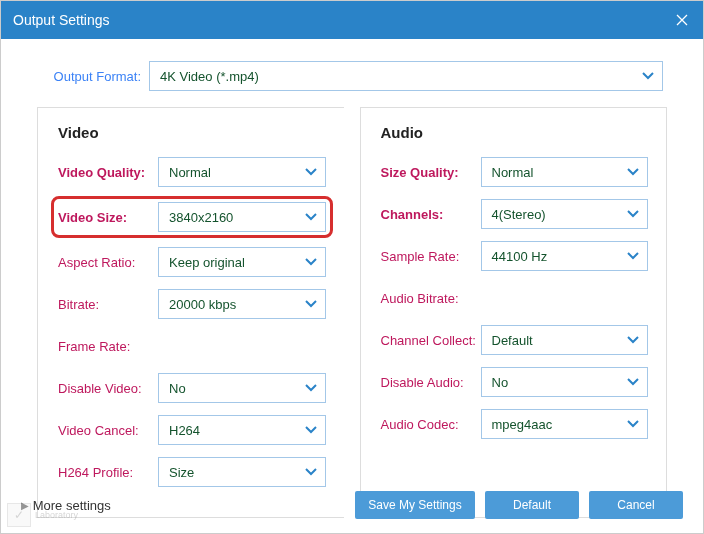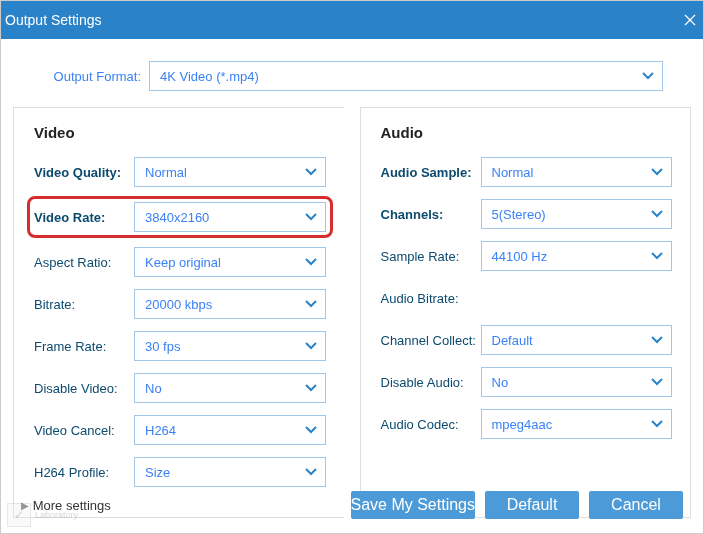--- a/index.html
+++ b/index.html
@@ -3,74 +3,74 @@
 <meta charset="utf-8">
 <style>
 * { box-sizing: border-box; margin: 0; padding: 0; font-family: "Segoe UI", Tahoma, sans-serif; }
 body { background: #f0f0f0; width: 704px; height: 534px; overflow: hidden; }
 
 .window { width: 704px; height: 534px; background: #fff; border: 1px solid #ccc; position: relative; }
 
 .titlebar {
   height: 38px; background: #2a83c8; color: #fff;
   display: flex; align-items: center; justify-content: space-between;
-  padding: 0 4px; font-size: 14px;
+  padding: 0 12px; font-size: 14px;
 }
 .titlebar .close { width: 18px; height: 18px; display: flex; align-items: center; justify-content: center; cursor: pointer; }
 
 .top-row {
   display: flex; align-items: center; gap: 8px;
   padding: 22px 40px 16px 40px;
 }
 .top-row .lbl { font-size: 13px; color: #3b82f6; width: 100px; text-align: right; }
 .top-row .select { flex: 1; }
 
 .select {
   position: relative; border: 1px solid #a3c7e8; background: #fff;
   height: 30px; display: flex; align-items: center; padding: 0 28px 0 10px;
-  font-size: 13px; color: #3b82f6; cursor: pointer;
+  font-size: 13px; color: #14532d; cursor: pointer;
 }
 .select .caret {
   position: absolute; right: 8px; top: 50%; transform: translateY(-50%);
 }
 .caret svg { display: block; }
 
 .columns {
-  display: flex; padding: 0 12px; gap: 16px;
+  display: flex; padding: 0 36px; gap: 16px;
 }
 .col {
   flex: 1; border: 1px solid #ddd; padding: 16px 18px 18px 20px;
 }
 .col.left { border-right: none; }
 .col h3 { font-size: 15px; font-weight: bold; color: #222; margin-bottom: 16px; }
 
 .field-row {
   display: flex; align-items: center; margin-bottom: 12px; height: 30px;
 }
 .field-row.highlight {
   border: 3px solid #d62e2e; border-radius: 8px;
   padding: 3px 4px; margin-left: -7px; margin-right: -7px; margin-bottom: 9px; margin-top: -3px;
   height: auto;
 }
 .field-row.highlight .flabel { font-weight: bold; }
-.field-row .flabel { width: 100px; font-size: 13px; color: #0c4a6e; }
+.field-row .flabel { width: 100px; font-size: 13px; color: #be185d; }
 .field-row .flabel.bold { font-weight: bold; }
 .field-row .select { flex: 1; }
 
 .footer {
   position: absolute; bottom: 0; left: 0; right: 0;
   padding: 12px 20px 14px 20px;
   display: flex; align-items: center; justify-content: space-between;
 }
 .more-link { font-size: 13px; color: #333; cursor: pointer; display: flex; align-items: center; gap: 4px; }
 .more-link .arrow { font-size: 10px; color: #666; }
 .btn-row { display: flex; gap: 10px; }
 .btn {
   min-width: 94px; height: 28px; background: #4c9bd8; color: #fff;
-  border: none; border-radius: 2px; font-size: 16px; cursor: pointer;
+  border: none; border-radius: 2px; font-size: 12px; cursor: pointer;
   display: flex; align-items: center; justify-content: center;
 }
 .btn.wide { min-width: 120px; }
 
 .watermark {
   position: absolute; left: 6px; bottom: 6px;
   opacity: 0.35; font-size: 9px; color: #888;
   display: flex; align-items: center; gap: 4px; pointer-events: none;
 }
 .watermark .wm-icon {
@@ -115,21 +115,21 @@
           <span>Normal</span>
           <span class="caret">
               <svg width="12" height="8" viewBox="0 0 12 8">
                 <path d="M1 1 L6 6 L11 1" stroke="#2a83c8" stroke-width="2" fill="none"></path>
               </svg>
             </span>
         </div>
       </div>
 
       <div class="field-row highlight">
-        <span class="flabel">Video Rate:</span>
+        <span class="flabel">Video Size:</span>
         <div class="select">
           <span>3840x2160</span>
           <span class="caret">
               <svg width="12" height="8" viewBox="0 0 12 8">
                 <path d="M1 1 L6 6 L11 1" stroke="#2a83c8" stroke-width="2" fill="none"></path>
               </svg>
             </span>
         </div>
       </div>
 
@@ -152,28 +152,20 @@
           <span class="caret">
               <svg width="12" height="8" viewBox="0 0 12 8">
                 <path d="M1 1 L6 6 L11 1" stroke="#2a83c8" stroke-width="2" fill="none"></path>
               </svg>
             </span>
         </div>
       </div>
 
       <div class="field-row">
         <span class="flabel">Frame Rate:</span>
-        <div class="select">
-          <span>30 fps</span>
-          <span class="caret">
-              <svg width="12" height="8" viewBox="0 0 12 8">
-                <path d="M1 1 L6 6 L11 1" stroke="#2a83c8" stroke-width="2" fill="none"></path>
-              </svg>
-            </span>
-        </div>
       </div>
 
       <div class="field-row">
         <span class="flabel">Disable Video:</span>
         <div class="select">
           <span>No</span>
           <span class="caret">
               <svg width="12" height="8" viewBox="0 0 12 8">
                 <path d="M1 1 L6 6 L11 1" stroke="#2a83c8" stroke-width="2" fill="none"></path>
               </svg>
@@ -203,35 +195,35 @@
               </svg>
             </span>
         </div>
       </div>
     </div>
 
     <div class="col">
       <h3>Audio</h3>
 
       <div class="field-row">
-        <span class="flabel bold">Audio Sample:</span>
+        <span class="flabel bold">Size Quality:</span>
         <div class="select">
           <span>Normal</span>
           <span class="caret">
               <svg width="12" height="8" viewBox="0 0 12 8">
                 <path d="M1 1 L6 6 L11 1" stroke="#2a83c8" stroke-width="2" fill="none"></path>
               </svg>
             </span>
         </div>
       </div>
 
       <div class="field-row">
         <span class="flabel bold">Channels:</span>
         <div class="select">
-          <span>5(Stereo)</span>
+          <span>4(Stereo)</span>
           <span class="caret">
               <svg width="12" height="8" viewBox="0 0 12 8">
                 <path d="M1 1 L6 6 L11 1" stroke="#2a83c8" stroke-width="2" fill="none"></path>
               </svg>
             </span>
         </div>
       </div>
 
       <div class="field-row">
         <span class="flabel">Sample Rate:</span>

